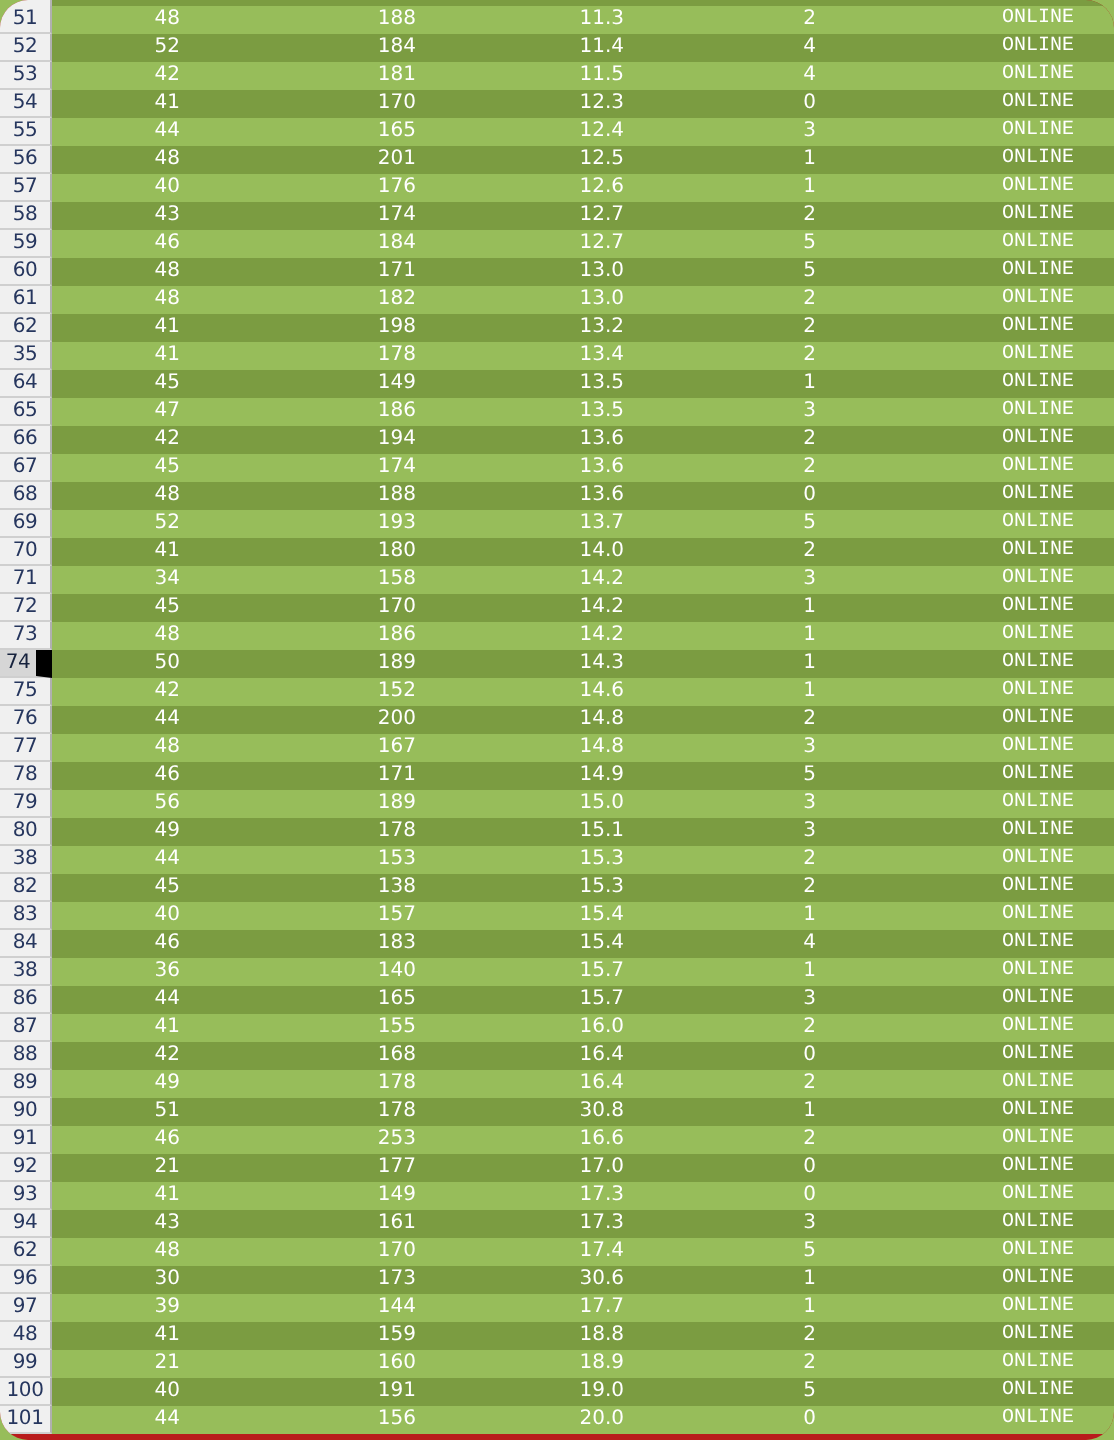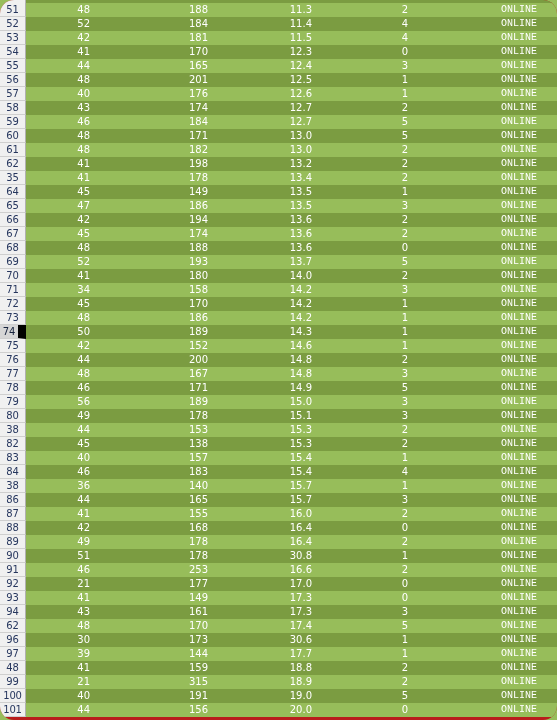--- a/index.html
+++ b/index.html
@@ -592,21 +592,21 @@
           <div class="cell c1">159</div>
           <div class="cell c2">18.8</div>
           <div class="cell c3">2</div>
           <div class="cell c4">ONLINE</div>
         </div>
       </div>
       <div class="row light">
         <div class="rowhead">99</div>
         <div class="cells">
           <div class="cell c0">21</div>
-          <div class="cell c1">315</div>
+          <div class="cell c1">160</div>
           <div class="cell c2">18.9</div>
           <div class="cell c3">2</div>
           <div class="cell c4">ONLINE</div>
         </div>
       </div>
       <div class="row dark">
         <div class="rowhead">100</div>
         <div class="cells">
           <div class="cell c0">40</div>
           <div class="cell c1">191</div>

